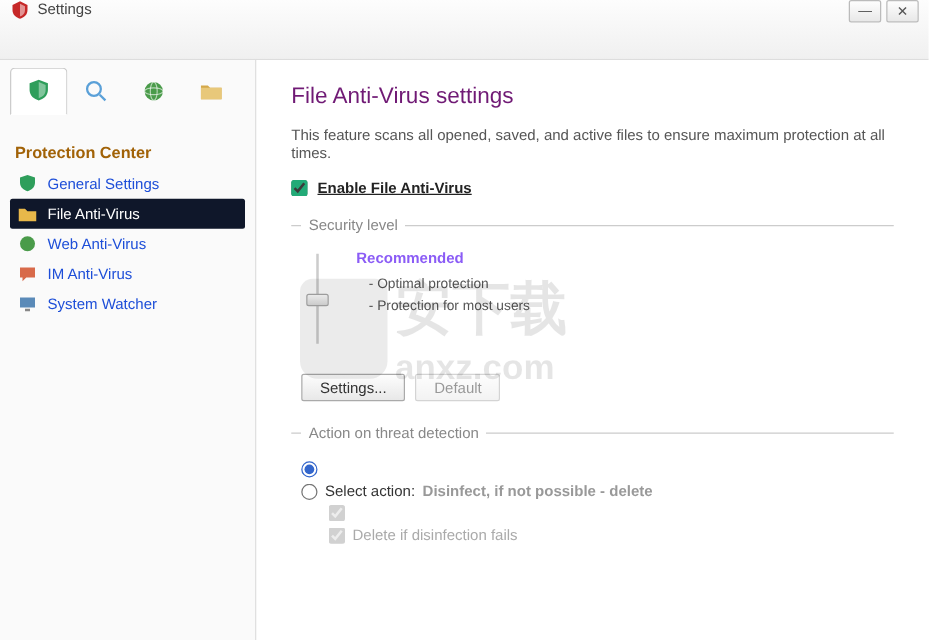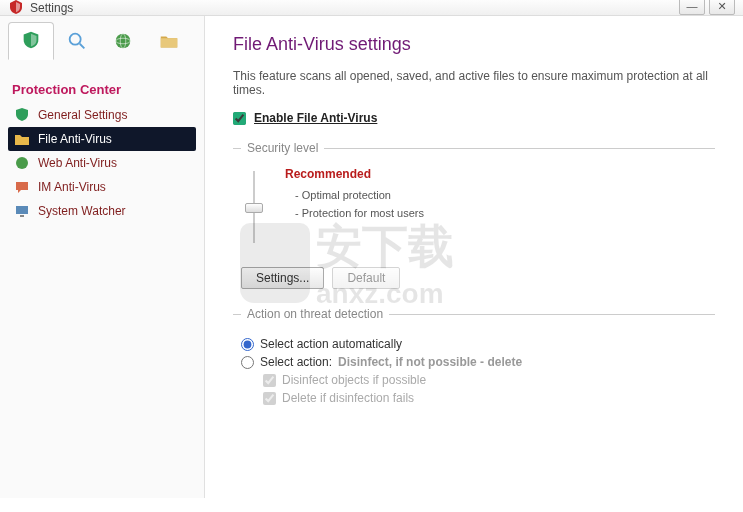--- a/index.html
+++ b/index.html
@@ -1,50 +1,50 @@
 <!DOCTYPE html>
 <html><head>
 <meta charset="utf-8">
 <style>
 * { margin: 0; padding: 0; box-sizing: border-box; font-family: "Segoe UI", Tahoma, sans-serif; }
 body { width: 743px; height: 512px; background: #fff; overflow: hidden; }
 
-.titlebar { height: 16px; background: linear-gradient(#fdfdfd, #f0f0f0); border-bottom: 1px solid #ddd; display: flex; align-items: flex-end; padding: 0 8px; }
+.titlebar { height: 48px; background: linear-gradient(#fdfdfd, #f0f0f0); border-bottom: 1px solid #ddd; display: flex; align-items: flex-start; padding: 0 8px; }
 .titlebar .app-icon { width: 16px; height: 16px; margin-right: 6px; }
 .titlebar .title { font-size: 12px; color: #444; flex: 1; }
 .titlebar .winbtn { width: 26px; height: 18px; border: 1px solid #bbb; background: linear-gradient(#fefefe,#e8e8e8); margin-left: 4px; border-radius: 2px; display: flex; align-items: center; justify-content: center; font-size: 11px; color: #555; cursor: pointer; }
 
 .content { display: flex; height: calc(100% - 30px); }
 
 .sidebar { width: 205px; background: #fafafa; border-right: 1px solid #e0e0e0; padding: 6px 8px; }
 .tabstrip { display: flex; gap: 0; margin-bottom: 14px; }
 .tab { width: 46px; height: 38px; display: flex; align-items: center; justify-content: center; border: 1px solid transparent; border-radius: 4px 4px 0 0; }
 .tab.active { background: #fff; border: 1px solid #ccc; border-bottom: 1px solid #fff; }
 .tab svg { width: 22px; height: 22px; }
 
-.section-title { font-size: 13px; font-weight: bold; color: #be185d; margin: 22px 4px 6px; }
-.nav-item { display: flex; align-items: center; height: 24px; padding: 0 6px; font-size: 12px; color: #7f1d1d; cursor: pointer; border-radius: 2px; gap: 8px; }
+.section-title { font-size: 13px; font-weight: bold; color: #a16207; margin: 22px 4px 6px; }
+.nav-item { display: flex; align-items: center; height: 24px; padding: 0 6px; font-size: 12px; color: #1d4ed8; cursor: pointer; border-radius: 2px; gap: 8px; }
 .nav-item.selected { background: #0f172a; color: #fff; }
 .nav-item .nico { width: 16px; height: 16px; flex-shrink: 0; }
 
 .main { flex: 1; padding: 18px 28px 10px 28px; overflow: auto; }
 .main h1 { font-size: 18px; font-weight: normal; color: #701a75; margin-bottom: 14px; }
 .desc { font-size: 12px; color: #555; margin-bottom: 14px; }
 .enable-row { display: flex; align-items: center; gap: 8px; font-size: 12px; font-weight: bold; color: #222; margin-bottom: 16px; }
 .enable-row input { accent-color: #2a7; }
 .enable-row label { text-decoration: underline; }
 
 fieldset { border: none; border-top: 1px solid #ccc; padding: 12px 8px 8px; margin-bottom: 10px; }
 fieldset legend { font-size: 12px; color: #888; padding: 0 6px; }
 
 .seclevel { display: flex; gap: 18px; align-items: flex-start; }
 .slider { width: 26px; height: 80px; position: relative; }
 .slider .track { position: absolute; left: 12px; top: 4px; width: 2px; height: 72px; background: #ccc; }
 .slider .thumb { position: absolute; left: 4px; top: 36px; width: 18px; height: 10px; background: linear-gradient(#fefefe,#ddd); border: 1px solid #aaa; border-radius: 2px; }
-.level-name { font-size: 12px; font-weight: bold; color: #b91c1c; margin-bottom: 6px; }
+.level-name { font-size: 12px; font-weight: bold; color: #8b5cf6; margin-bottom: 6px; }
 .level-detail { font-size: 11px; color: #555; margin-left: 10px; line-height: 1.6; }
 
 .btnrow { display: flex; gap: 8px; margin-top: 20px; }
 .btn { font-size: 12px; padding: 3px 14px; background: linear-gradient(#fdfdfd,#e8e8e8); border: 1px solid #aaa; border-radius: 2px; cursor: pointer; color: #333; }
 
 .radio-row { display: flex; align-items: center; gap: 6px; font-size: 12px; color: #333; margin: 4px 0; }
 .radio-row input[type=radio] { accent-color: #36c; }
 .radio-row .hint { color: #999; font-weight: bold; }
 .sub-check { margin-left: 22px; display: flex; align-items: center; gap: 6px; font-size: 12px; color: #aaa; margin-top: 4px; }
 .sub-check input { accent-color: #aaa; }
@@ -157,30 +157,28 @@
       <div class="btnrow">
         <button class="btn">Settings...</button>
         <button class="btn" style="opacity:0.5">Default</button>
       </div>
     </fieldset>
 
     <fieldset>
       <legend>Action on threat detection</legend>
       <div class="radio-row">
         <input type="radio" name="act" checked="" style="">
-        <span>Select action automatically</span>
       </div>
       <div class="radio-row">
         <input type="radio" name="act" style="">
         <span>Select action:</span>
         <span class="hint">Disinfect, if not possible - delete</span>
       </div>
       <div class="sub-check">
         <input type="checkbox" checked="" disabled="" style="">
-        <span>Disinfect objects if possible</span>
       </div>
       <div class="sub-check">
         <input type="checkbox" checked="" disabled="" style="">
         <span>Delete if disinfection fails</span>
       </div>
     </fieldset>
   </div>
 </div>
 
 <div class="watermark">

